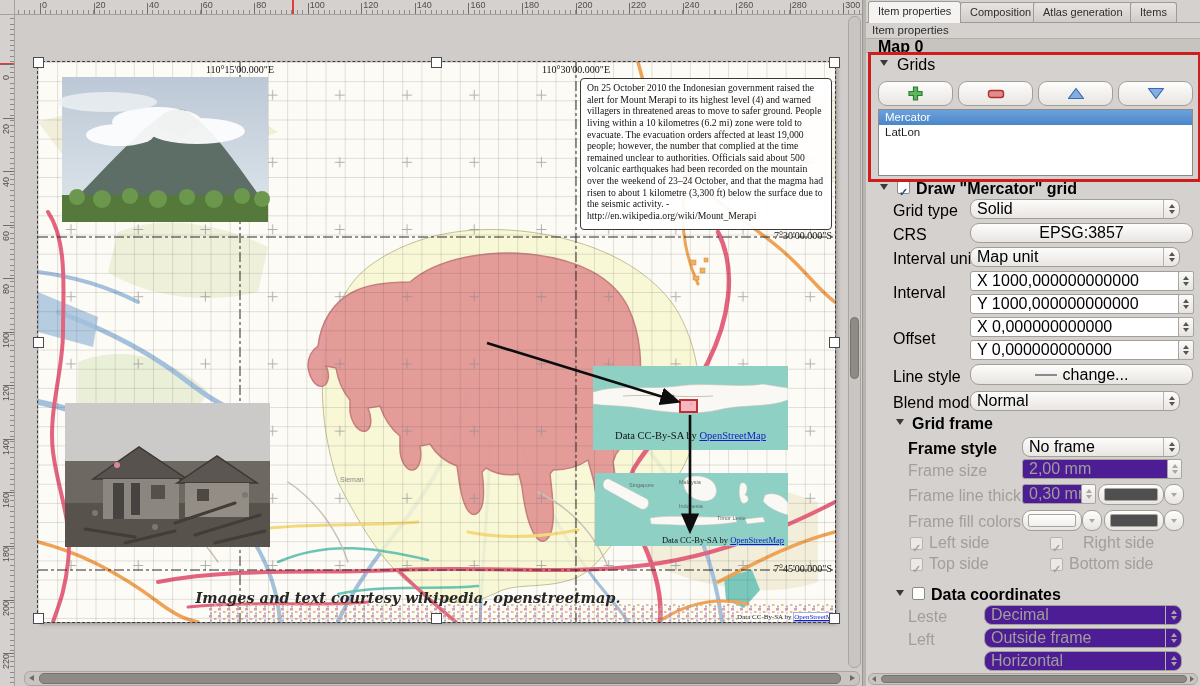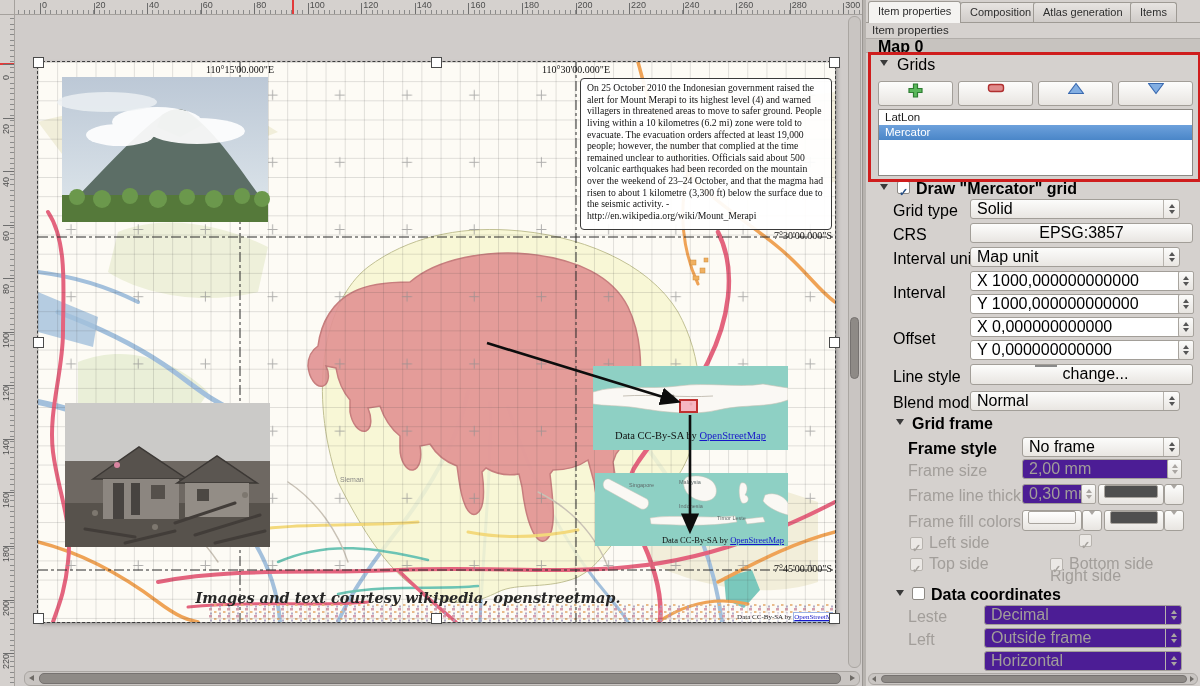--- a/index.html
+++ b/index.html
@@ -53,23 +53,23 @@
   #panel{left:866px;top:0;width:334px;height:686px;background:#d5d1ce;font-size:11.5px;color:#1c1c1c;}
   #tabbar{left:866px;top:0;width:334px;height:22px;border-bottom:1px solid #9e9a94;}
   .tab{position:absolute;top:2px;height:19px;line-height:19px;padding:0 9px;font-size:11px;
     background:linear-gradient(#e7e4e1,#d0ccc9);border:1px solid #9e9a94;border-bottom:none;border-radius:3px 3px 0 0;color:#2d2d2d;}
   .tab.active{background:#f4f3f1;top:1px;height:21px;z-index:2;}
   #panel-title{left:872px;top:24px;font-size:11.5px;color:#2b2b2b;}
   #item-title-bar{left:866px;top:38px;width:334px;height:15px;background:#c7c3bf;border-top:1px solid #b1ada9;border-bottom:1px solid #b1ada9;
     font-weight:bold;padding-left:12px;line-height:15px;box-sizing:border-box;}
   .tri-down{width:0;height:0;border-left:4px solid transparent;border-right:4px solid transparent;border-top:6px solid #3a3a3a;}
   .sec-label{font-weight:bold;}
-  .gbtn{background:linear-gradient(#fdfdfc,#e8e5e1);border:1px solid #a29e98;border-radius:3px;
-    display:flex;justify-content:center;}
-  .combo{background:linear-gradient(#fcfcfb,#e9e6e2);border:1px solid #a29e98;border-radius:3px;display:flex;align-items:center;}
+  .gbtn{background:linear-gradient(#fdfdfc,#e8e5e1);border:1px solid #a29e98;border-radius:9px;
+    display:flex;align-items:center;justify-content:center;}
+  .combo{background:linear-gradient(#fcfcfb,#e9e6e2);border:1px solid #a29e98;border-radius:8px;display:flex;align-items:center;}
   .combo .ctext{flex:1;padding-left:6px;white-space:nowrap;overflow:hidden;}
   .combo .cspin{width:15px;align-self:stretch;border-left:1px solid #b8b4ae;display:flex;flex-direction:column;align-items:center;justify-content:center;gap:2px;}
   .spinfield{background:#fff;border:1px solid #a29e98;border-radius:3px;display:flex;align-items:center;padding-left:6px;white-space:nowrap;}
   .spincol{display:flex;flex-direction:column;align-items:center;justify-content:center;gap:2px;
     background:linear-gradient(#fbfbfa,#e7e4e0);border:1px solid #a8a49e;border-radius:2px;}
   .au{width:0;height:0;border-left:3px solid transparent;border-right:3px solid transparent;border-bottom:4px solid #555;}
   .ad{width:0;height:0;border-left:3px solid transparent;border-right:3px solid transparent;border-top:4px solid #555;}
   .dis{color:#a29e9a !important;}
   .dis.spinfield,.dis.combo{background:#4c1d95;}
   .dis .au{border-bottom-color:#aaa6a2;} .dis .ad{border-top-color:#aaa6a2;}
@@ -392,22 +392,22 @@
       <path d="M9 1.5 L16.5 11.5 H1.5 Z" fill="#82aee2" stroke="#3a6ab0" stroke-width="1.2" stroke-linejoin="round"></path>
     </svg>
 </div>
 <div class="abs gbtn" style="left:1118px;top:81px;width:73px;height:23px">
   <svg width="18" height="13">
       <path d="M9 11.5 L1.5 1.5 H16.5 Z" fill="#82aee2" stroke="#3a6ab0" stroke-width="1.2" stroke-linejoin="round"></path>
     </svg>
 </div>
 
 <div class="abs" id="grids-list" style="left:878px;top:109px;width:313px;height:65px">
+    <div class="list-row sel">Mercator</div>
     <div class="list-row">LatLon</div>
-    <div class="list-row sel">Mercator</div>
   </div>
 <div class="abs" id="annotation-rect"></div>
 
 <div class="abs" style="left:880px;top:184px">
     <div class="tri-down"></div>
   </div>
 <div class="abs cb checked" style="left:897px;top:181px"></div>
 <div class="abs lbl sec-label" style="left:916px;top:180px">Draw "Mercator" grid</div>
 
 <div class="abs lbl" style="left:893px;top:202px">Grid type</div>
@@ -530,21 +530,21 @@
 </div>
 <div class="abs gbtn dis" style="left:1164px;top:510px;width:18px;height:19px">
     <span class="ad"></span>
   </div>
 
 <div class="abs" id="sides-grid" style="left:910px;top:534px;width:282px;height:46px">
     <div style="position: absolute; left: 0px; top: 0px; display: flex; align-items: center; gap: 6px;">
       <div class="cb disb checked"></div>
       <div class="lbl dis">Left side</div>
     </div>
-    <div style="position: absolute; left: 140px; top: 0px; display: flex; align-items: center; gap: 20px; flex-direction: column;">
+    <div style="position: absolute; left: 140px; top: 0px; display: flex; align-items: center; gap: 20px;">
       <div class="cb disb checked"></div>
       <div class="lbl dis">Right side</div>
     </div>
     <div style="position: absolute; left: 0px; top: 21px; display: flex; align-items: center; gap: 6px;">
       <div class="cb disb checked"></div>
       <div class="lbl dis">Top side</div>
     </div>
     <div style="position: absolute; left: 140px; top: 21px; display: flex; align-items: center; gap: 6px;">
       <div class="cb disb checked"></div>
       <div class="lbl dis">Bottom side</div>

